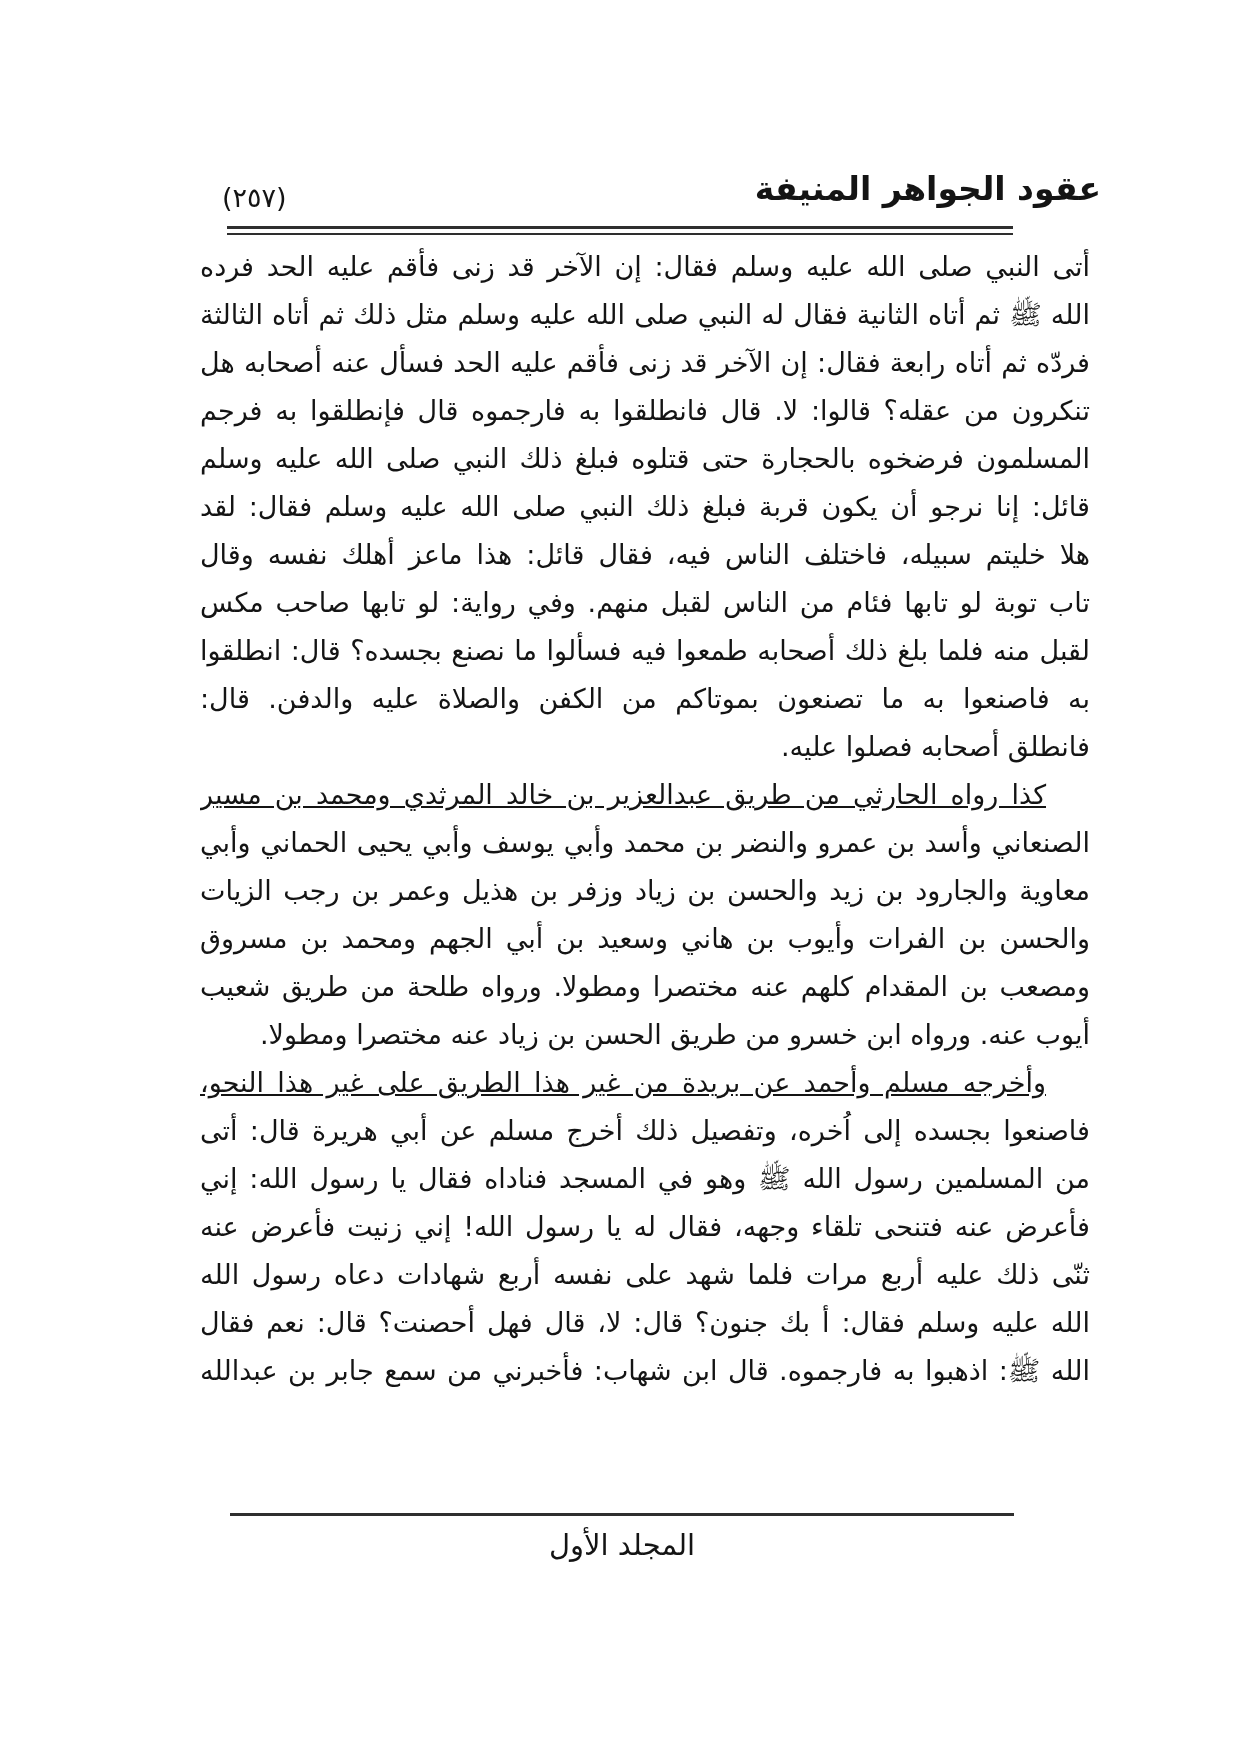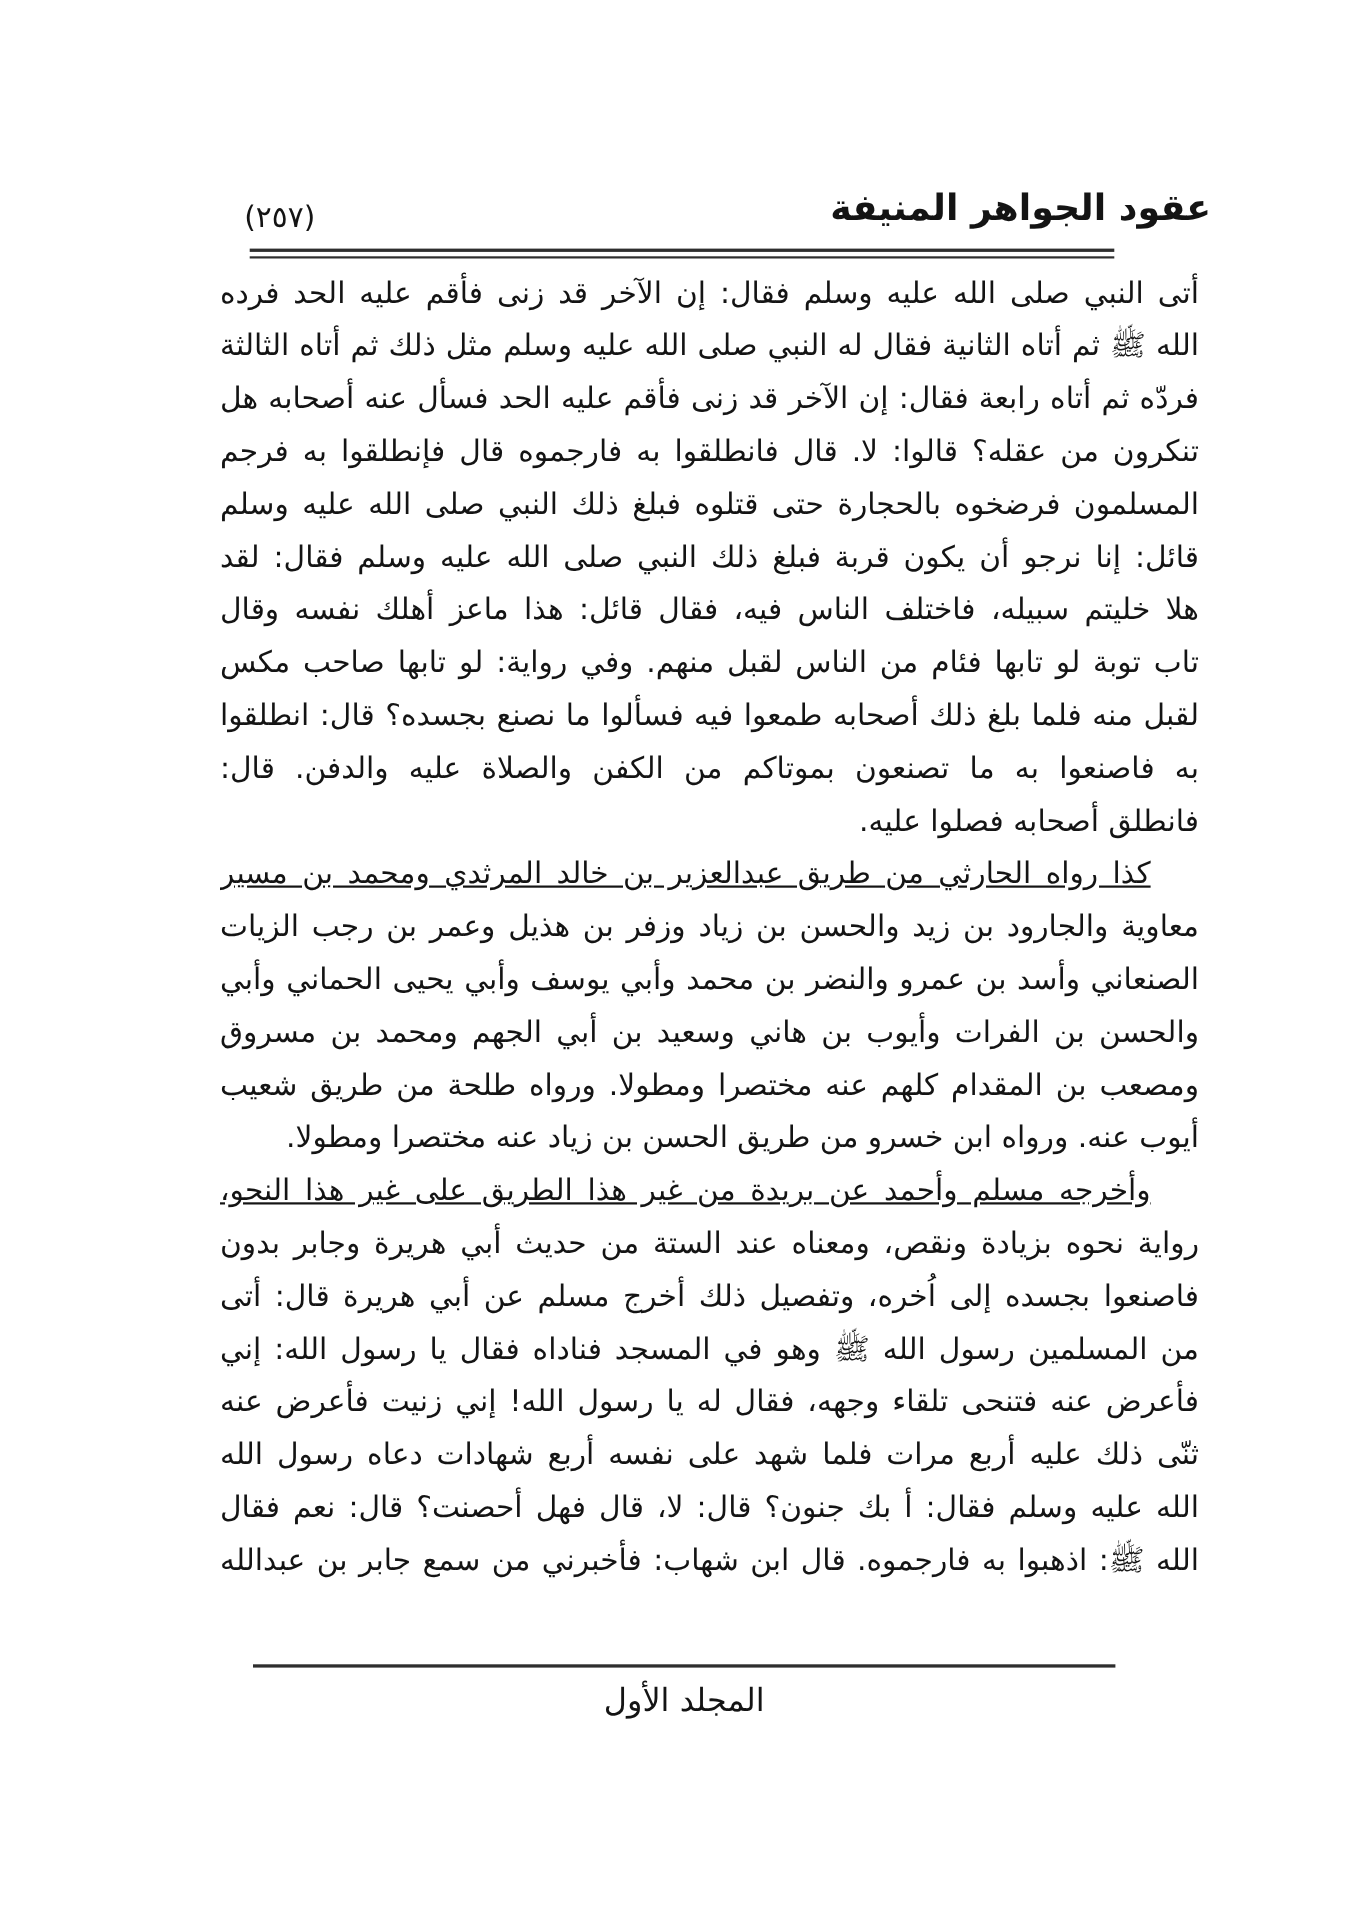--- a/index.html
+++ b/index.html
@@ -94,28 +94,27 @@
     <div class="line j">تنكرون من عقله؟ قالوا: لا. قال فانطلقوا به فارجموه قال فإنطلقوا به فرجم ساعة</div>
     <div class="line j">المسلمون فرضخوه بالحجارة حتى قتلوه فبلغ ذلك النبي صلى الله عليه وسلم فقال</div>
     <div class="line j">قائل: إنا نرجو أن يكون قربة فبلغ ذلك النبي صلى الله عليه وسلم فقال: لقد</div>
     <div class="line j">هلا خليتم سبيله، فاختلف الناس فيه، فقال قائل: هذا ماعز أهلك نفسه وقال</div>
     <div class="line j">تاب توبة لو تابها فئام من الناس لقبل منهم. وفي رواية: لو تابها صاحب مكس</div>
     <div class="line j">لقبل منه فلما بلغ ذلك أصحابه طمعوا فيه فسألوا ما نصنع بجسده؟ قال: انطلقوا</div>
     <div class="line j">به فاصنعوا به ما تصنعون بموتاكم من الكفن والصلاة عليه والدفن. قال:</div>
     <div class="line">فانطلق أصحابه فصلوا عليه.</div>
 
     <div class="line j indent">كذا رواه الحارثي من طريق عبدالعزير بن خالد المرثدي ومحمد بن مسير</div>
+    <div class="line j">الصنعاني وأسد بن عمرو والنضر بن محمد وأبي يوسف وأبي يحيى الحماني وأبي</div>
     <div class="line j">معاوية والجارود بن زيد والحسن بن زياد وزفر بن هذيل وعمر بن رجب الزيات</div>
-    <div class="line j">الصنعاني وأسد بن عمرو والنضر بن محمد وأبي يوسف وأبي يحيى الحماني وأبي</div>
     <div class="line j">والحسن بن الفرات وأيوب بن هاني وسعيد بن أبي الجهم ومحمد بن مسروق</div>
     <div class="line j">ومصعب بن المقدام كلهم عنه مختصرا ومطولا. ورواه طلحة من طريق شعيب بن</div>
     <div class="line">أيوب عنه. ورواه ابن خسرو من طريق الحسن بن زياد عنه مختصرا ومطولا.</div>
 
     <div class="line j indent">وأخرجه مسلم وأحمد عن بريدة من غير هذا الطريق على غير هذا النحو، وفي</div>
-    <div class="line j">رواية نحوه بزيادة ونقص، ومعناه عند الستة من حديث أبي هريرة وجابر بدون</div>
     <div class="line j">فاصنعوا بجسده إلى اُخره، وتفصيل ذلك أخرج مسلم عن أبي هريرة قال: أتى رجل</div>
     <div class="line j">من المسلمين رسول الله ﷺ وهو في المسجد فناداه فقال يا رسول الله: إني زنيت</div>
     <div class="line j">فأعرض عنه فتنحى تلقاء وجهه، فقال له يا رسول الله! إني زنيت فأعرض عنه حتى</div>
     <div class="line j">ثنّى ذلك عليه أربع مرات فلما شهد على نفسه أربع شهادات دعاه رسول الله صلى</div>
     <div class="line j">الله عليه وسلم فقال: أ بك جنون؟ قال: لا، قال فهل أحصنت؟ قال: نعم فقال رسول</div>
     <div class="line j">الله ﷺ: اذهبوا به فارجموه. قال ابن شهاب: فأخبرني من سمع جابر بن عبدالله يقول:</div>
   </main>
 
   <div class="footer-rule"></div>
   <div class="volume-label">المجلد الأول</div>

